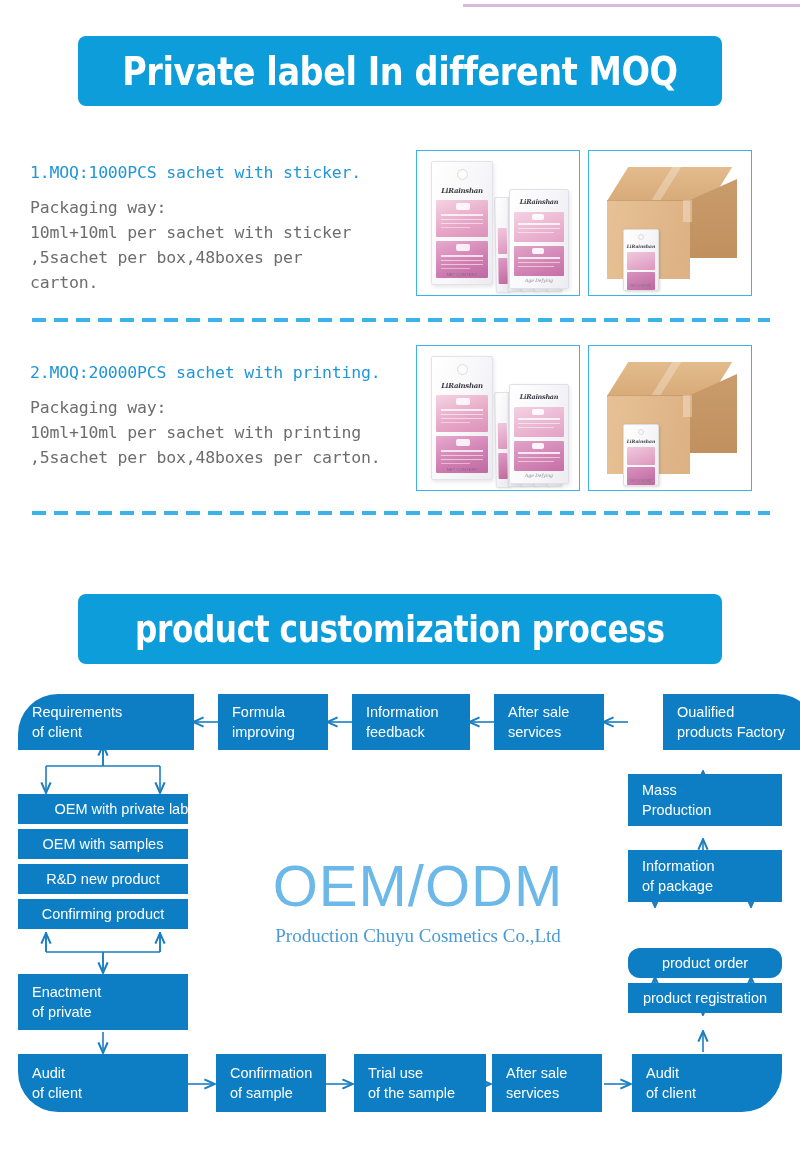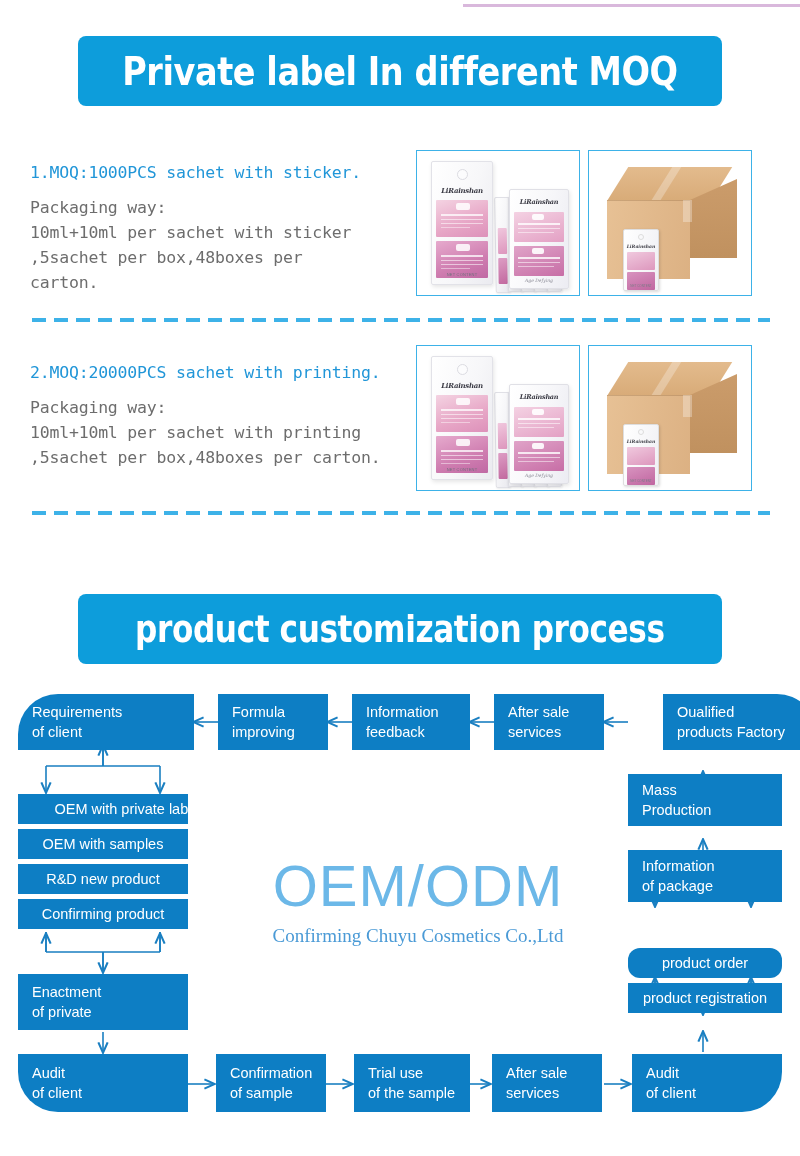--- a/index.html
+++ b/index.html
@@ -603,30 +603,30 @@
     </div>
 
     <div class="fbox r-bl" style="left:18px; top:374px; width:170px; height:58px;">
       <span>Audit</span>
       <span>of client</span>
     </div>
     <div class="fbox" style="left:216px; top:374px; width:110px; height:58px;">
       <span>Confirmation</span>
       <span>of sample</span>
     </div>
-    <div class="fbox" style="left:354px; top:374px; width:116px; height:58px;">
+    <div class="fbox" style="left:354px; top:374px; width:132px; height:58px;">
       <span>Trial use</span>
       <span>of the sample</span>
     </div>
     <div class="fbox" style="left:492px; top:374px; width:110px; height:58px;">
       <span>After sale</span>
       <span>services</span>
     </div>
     <div class="fbox r-br" style="left:632px; top:374px; width:150px; height:58px;">
       <span>Audit</span>
       <span>of client</span>
     </div>
 
     <div class="oem-title">OEM/ODM</div>
-    <div class="oem-sub">Confirming Chuyu Cosmetics Co.,Ltd</div>
+    <div class="oem-sub">Production Chuyu Cosmetics Co.,Ltd</div>
   </div>
 
 </div>
 
 </body></html>

